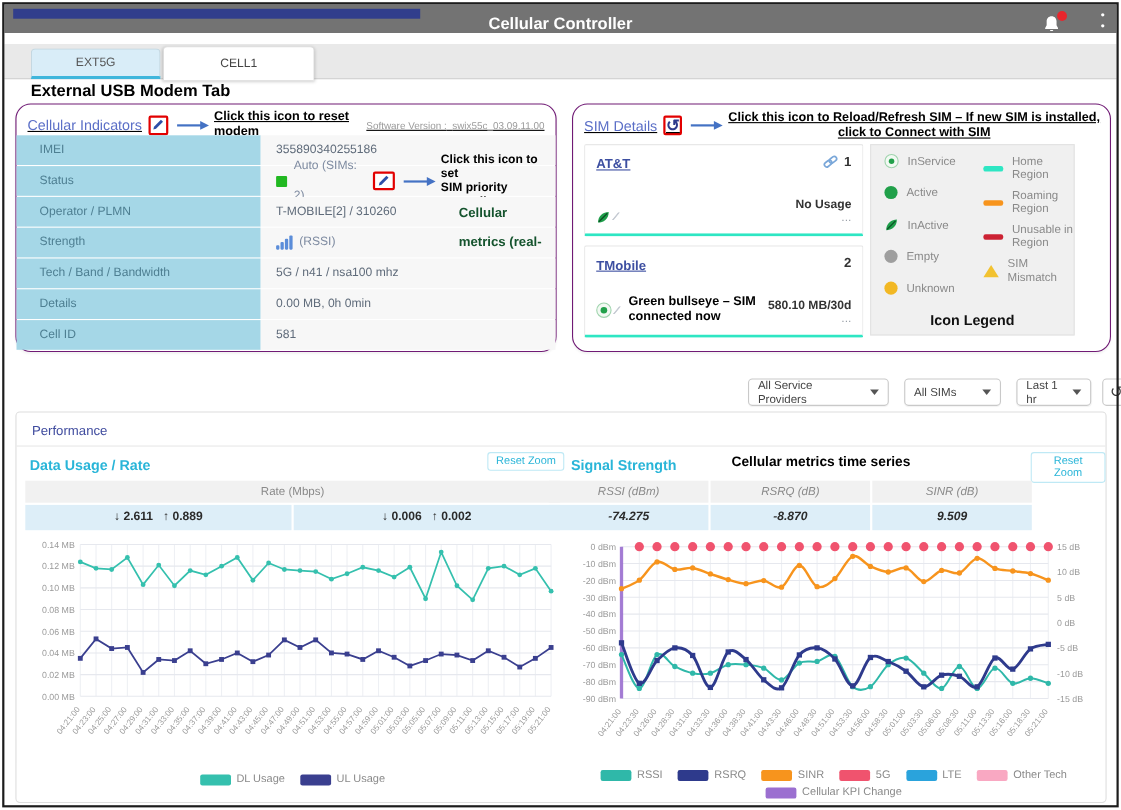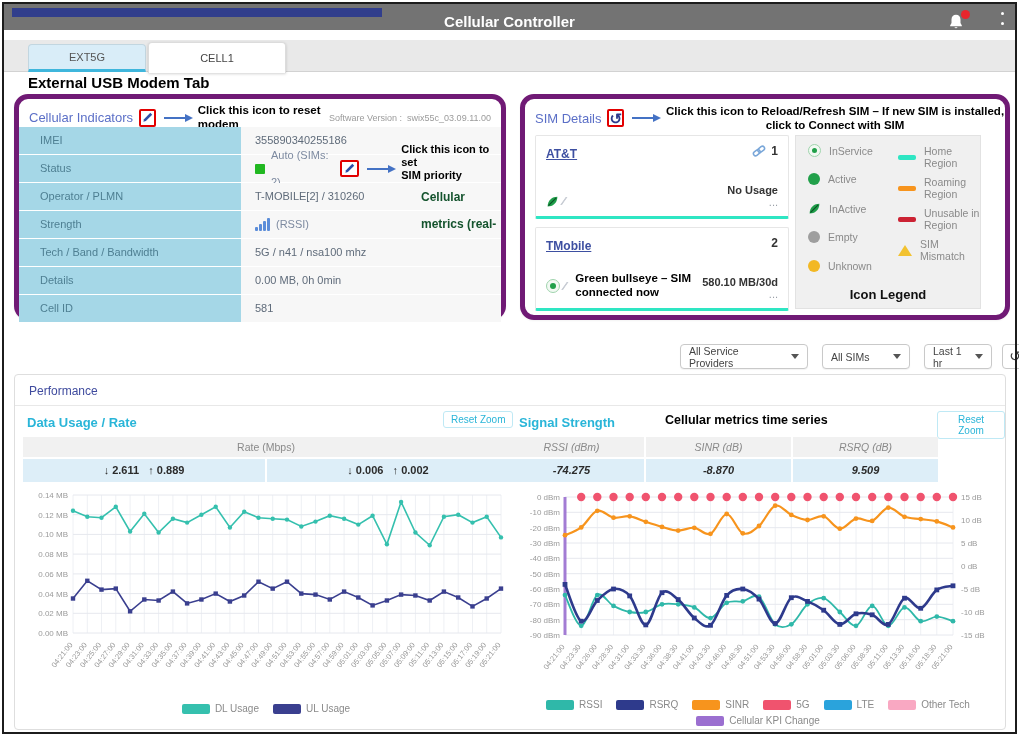--- a/index.html
+++ b/index.html
@@ -17,21 +17,21 @@
   .dots-menu i { width:3px; height:3px; border-radius:50%; background:#fff; }
 
   
   .tabbar { position:absolute; left:4px; top:40px; width:1011px; height:32px; background:#e9e9e9; border-bottom:1px solid #d2d2d2; }
   .tab { position:absolute; text-align:center; font-size:11px; color:#555; border-radius:4px 4px 0 0; }
   .tab-ext5g { left:24px; top:4px; width:118px; height:28px; line-height:25px; background:#d9edf8; border:1px solid #c2d6e0; border-bottom:3px solid #3fb6dc; }
   .tab-cell1 { left:144px; top:2px; width:138px; height:31px; line-height:31px; background:#fff; border:1px solid #dcdcdc; border-bottom:none; box-shadow:0 1px 3px rgba(0,0,0,.18); color:#444; }
 
   .page-heading { position:absolute; left:28px; top:74px; font-size:15px; font-weight:bold; color:#000; }
 
-  .card { position:absolute; background:#fff; border:5px solid #701a75; border-radius:14px; box-shadow:0 1px 2px rgba(0,0,0,.05); }
+  .card { position:absolute; background:#fff; border:1px solid #701a75; border-radius:14px; box-shadow:0 1px 2px rgba(0,0,0,.05);text-decoration:underline; }
   #cellular-card { left:14px; top:94px; width:492px; height:226px; }
   #sim-card { left:520px; top:94px; width:490px; height:226px; }
 
   .card-head { display:flex; align-items:center; gap:6px; padding:5px 10px 3px 10px; }
   .card-title { color:#5b6fc7; font-size:13px; white-space:nowrap; }
   .red-box { display:inline-flex; align-items:center; justify-content:center; width:21px; height:18px; border:2px solid #e20000; border-radius:2px; background:#fff; }
   .blue-arrow { position:relative; display:inline-block; width:22px; height:2px; background:#4472c4; margin:0 6px 0 2px; flex:none; }
   .blue-arrow:after { content:""; position:absolute; right:-7px; top:-3px; border-left:8px solid #4472c4; border-top:4px solid transparent; border-bottom:4px solid transparent; }
   .annot { font-weight:bold; color:#000; font-size:11.5px; line-height:1.2; }
   .sw-ver { margin-left:auto; font-size:9px; color:#9b9b9b; white-space:nowrap; }
@@ -474,22 +474,22 @@
       <span class="leg-entry"><span class="sw" style="background:#35c0ae;"></span>DL Usage</span>
       <span class="leg-entry"><span class="sw" style="background:#3a3f8f;"></span>UL Usage</span>
     </div>
 
   <div class="chart-title" style="left:504px; top:40px;">Signal Strength</div>
   <div class="ts-annot" style="left:650px; top:38px;">Cellular metrics time series</div>
   <button class="reset-zoom" style="left:922px; top:36px;">Reset Zoom</button>
   <div class="sum-table" style="left:484px; top:62px; width:439px;font-style:italic;">
     <div class="sum-row">
       <div class="sum-cell sum-h">RSSI (dBm)</div>
+      <div class="sum-cell sum-h">RSRQ (dB)</div>
       <div class="sum-cell sum-h">SINR (dB)</div>
-      <div class="sum-cell sum-h">RSRQ (dB)</div>
     </div>
     <div class="sum-row" style="margin-top:2px;">
       <div class="sum-cell sum-v">-74.275</div>
       <div class="sum-cell sum-v">-8.870</div>
       <div class="sum-cell sum-v">9.509</div>
     </div>
   </div>
   <div class="chart-box" id="signal-chart" style="left:502px; top:110px; width:482px; height:212px;"><svg width="482" height="212" font-family="Liberation Sans, sans-serif">
         <line x1="48" y1="12" x2="48" y2="150" stroke="#eef0f4" stroke-width="1"></line>
         <line x1="64.2" y1="12" x2="64.2" y2="150" stroke="#eef0f4" stroke-width="1"></line>

